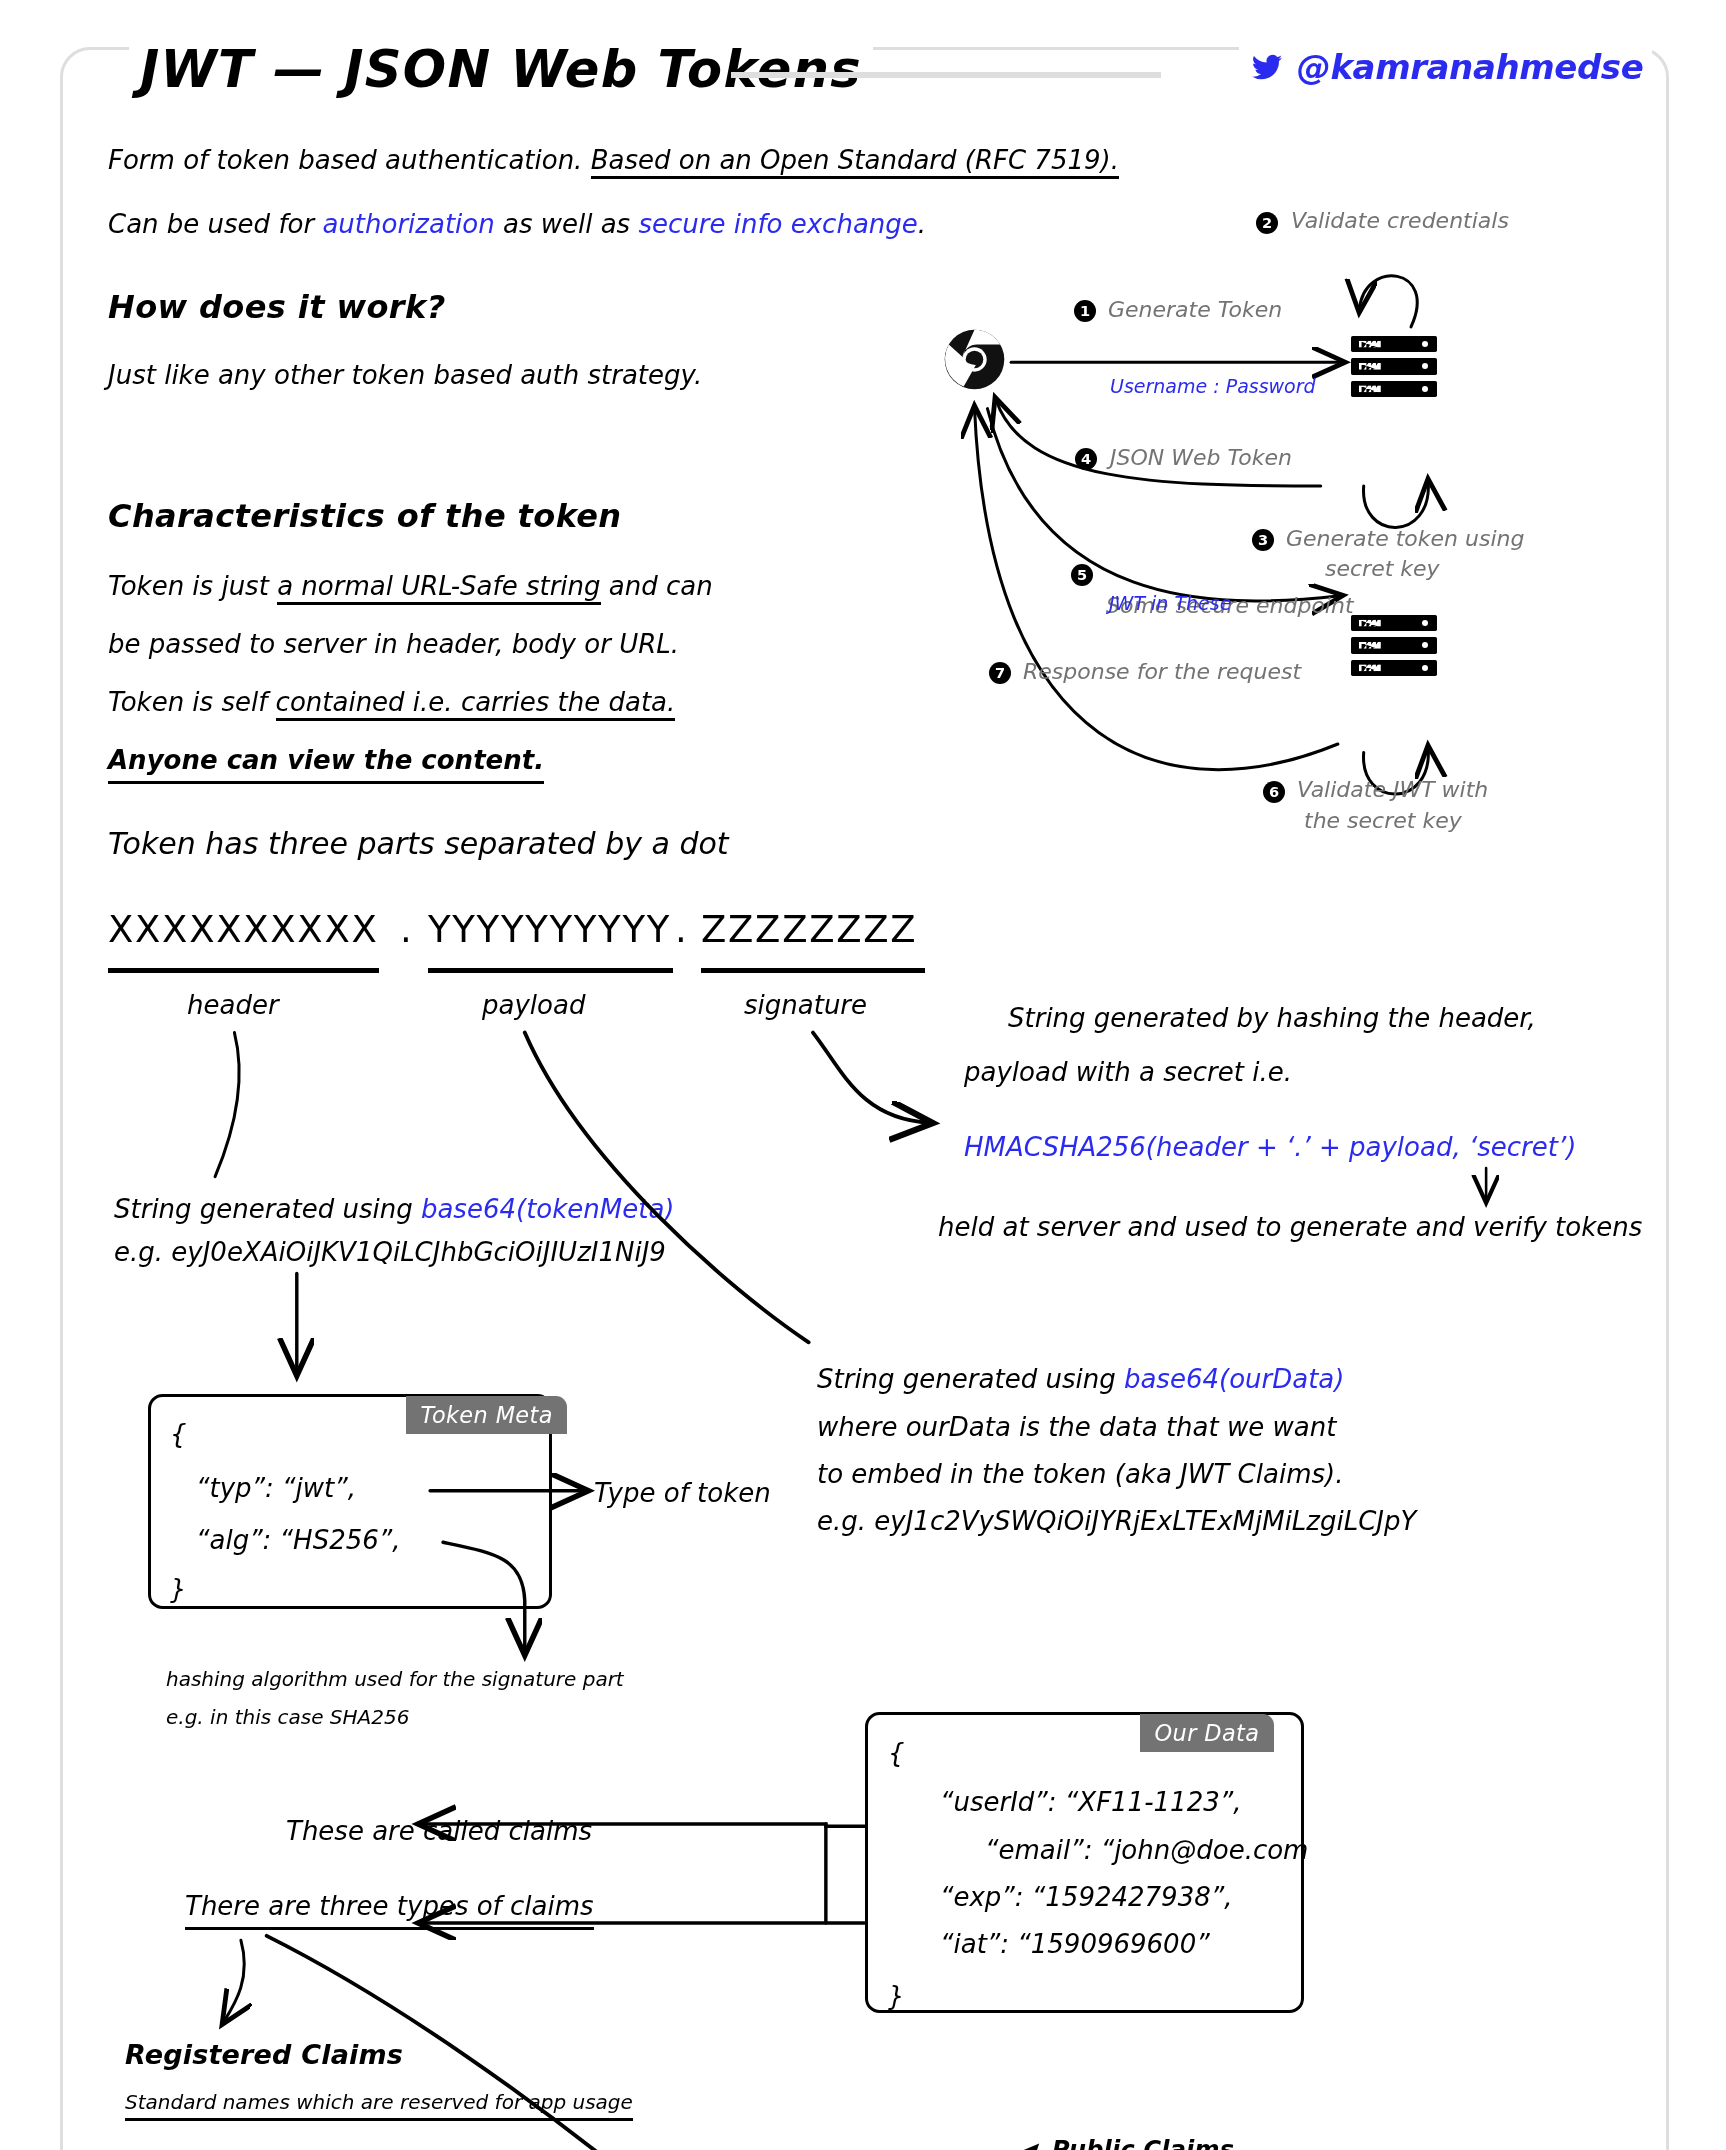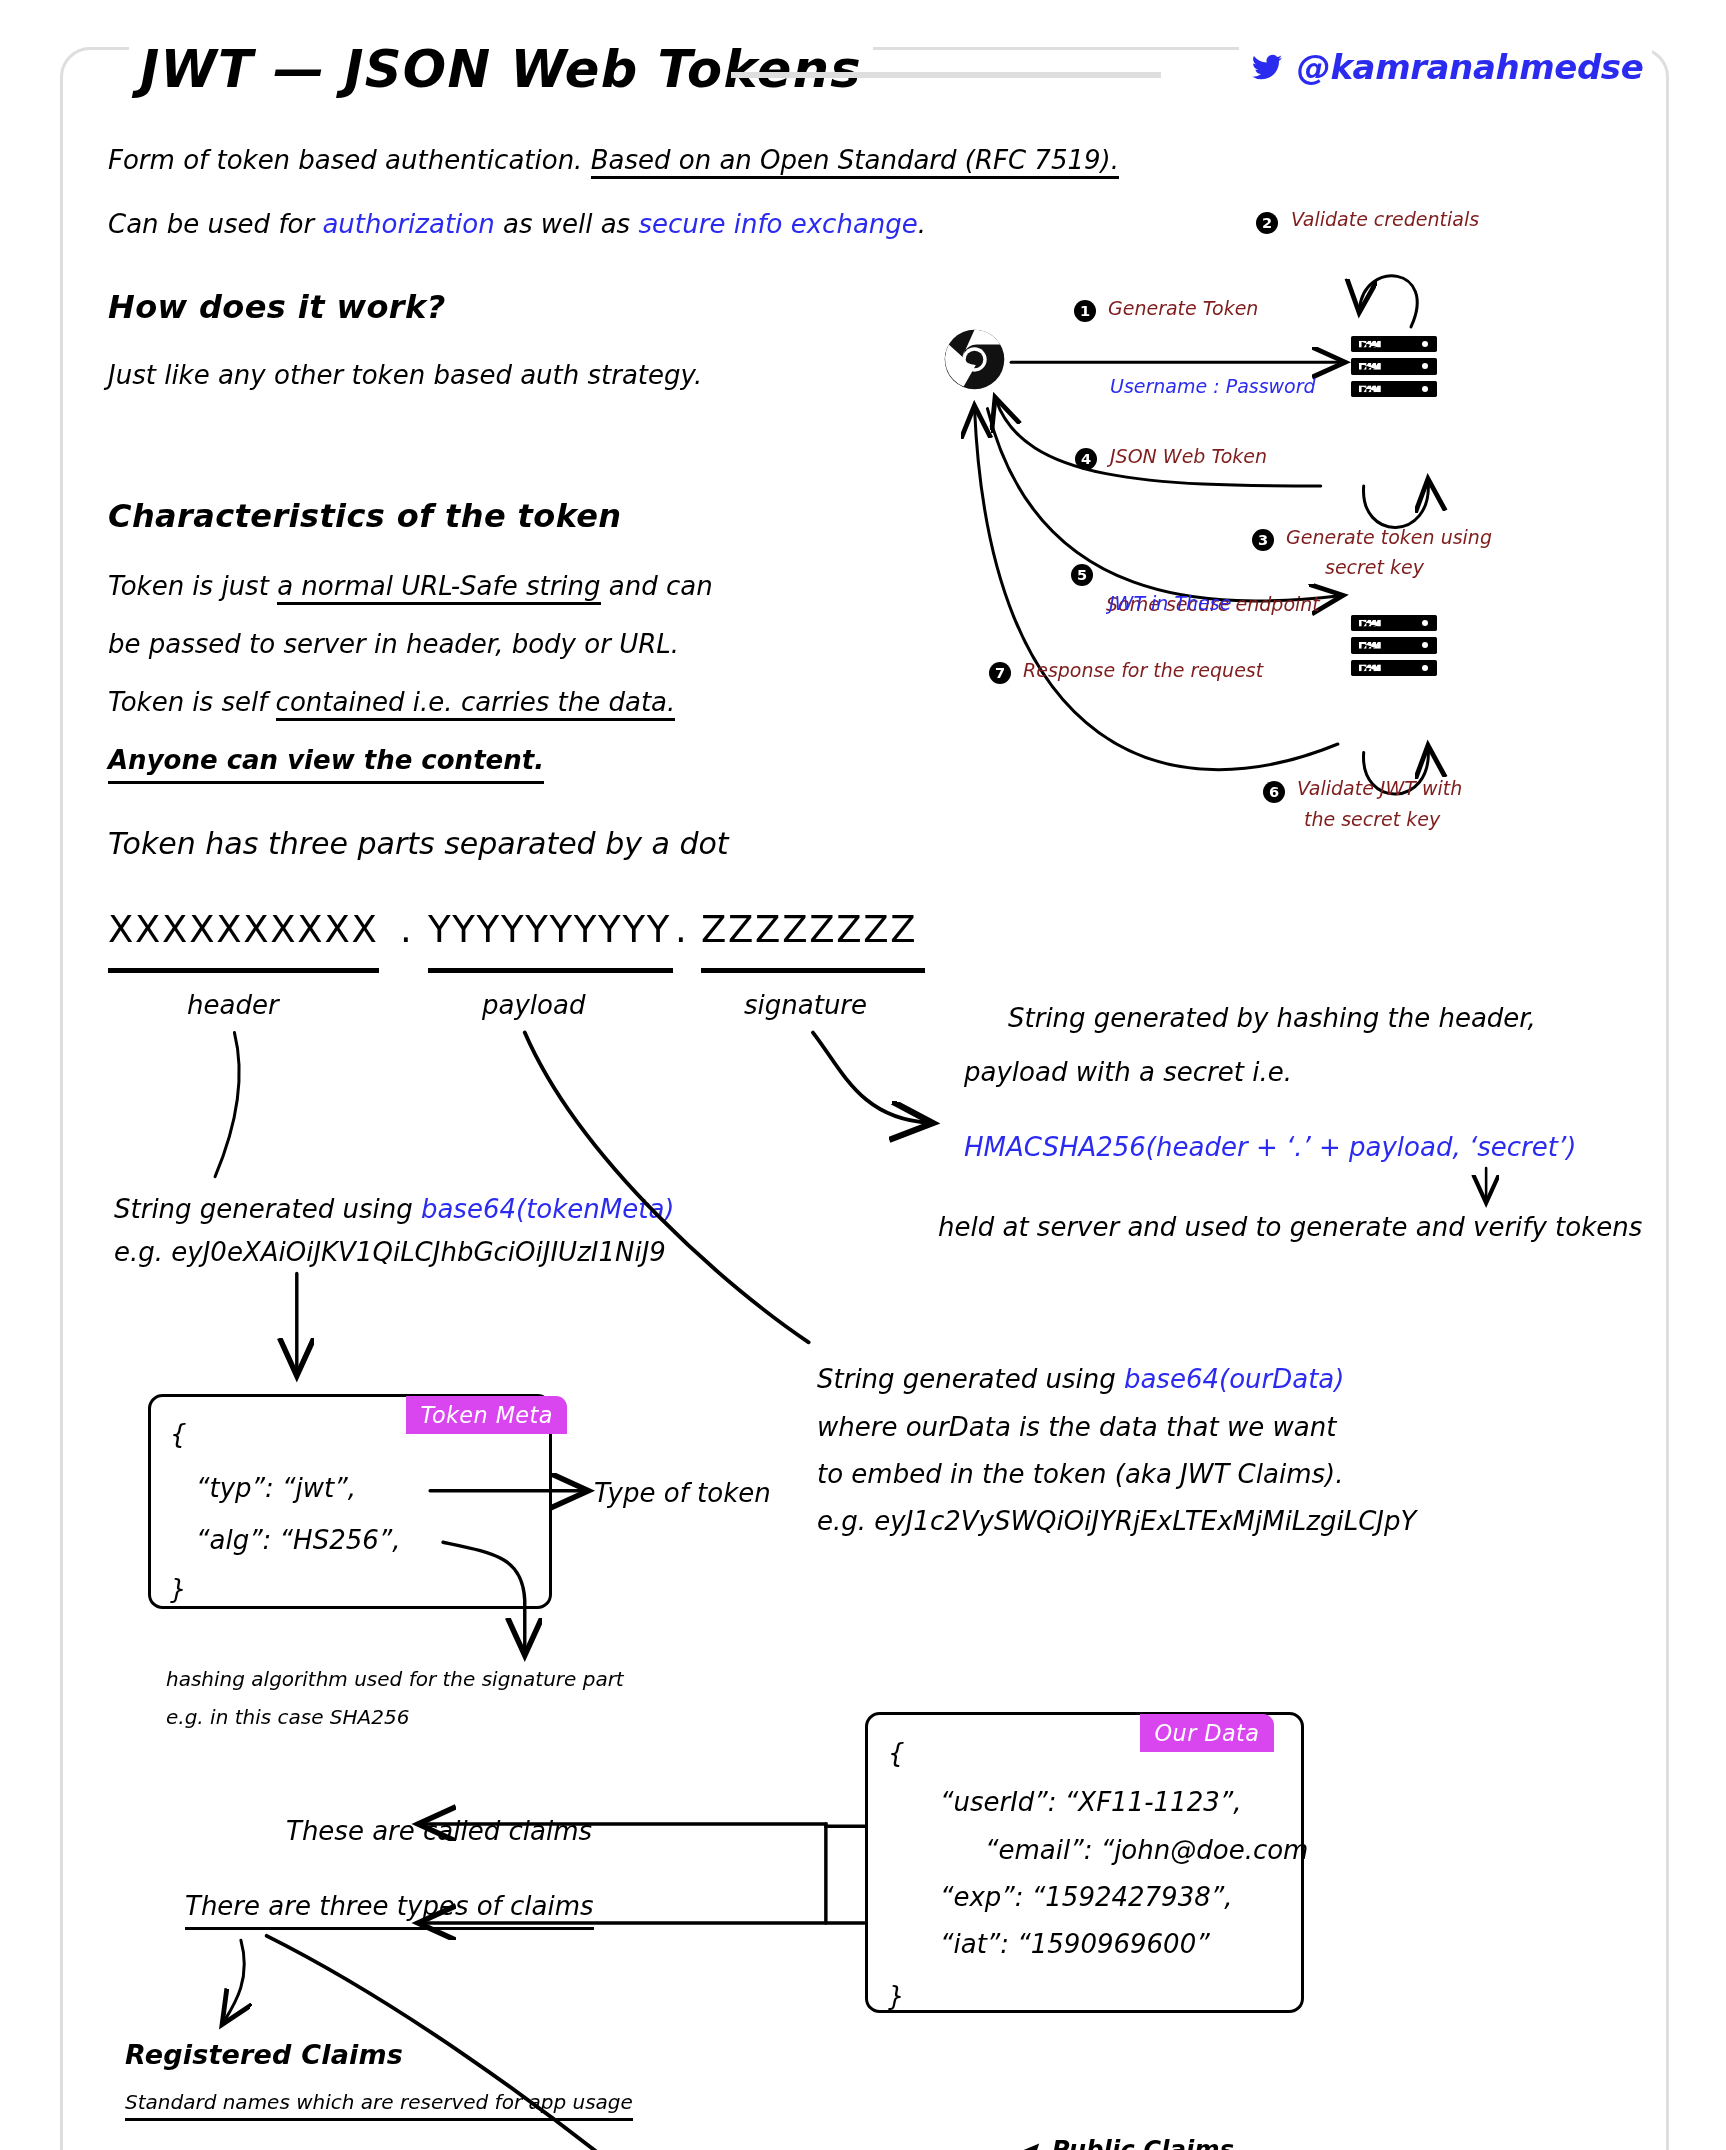--- a/index.html
+++ b/index.html
@@ -97,21 +97,21 @@
   
   .jsonbox{
     position:absolute;
     border:3.4px solid #000;
     border-radius:14.6px;
     background:#fff;
     box-sizing:border-box;
   }
   .boxtag{
     position:absolute;
-    background:#d946ef;
+    background:#737373;
     color:#fff;
     font-family:"DejaVu Sans",sans-serif;
     font-style:italic;
     font-size:22.4px;
     padding:6px 14.6px;
     white-space:nowrap;
     letter-spacing:0.4px;
   }
   .jsonline{
     position:absolute;
@@ -130,22 +130,22 @@
     background:#000;color:#fff;
     font-family:"DejaVu Sans",sans-serif;
     font-size:14.6px;font-weight:bold;
     display:flex;align-items:center;justify-content:center;
     line-height:1;
   }
   .seqlabel{
     position:absolute;
     font-family:"DejaVu Sans",sans-serif;
     font-style:italic;
-    font-size:19px;
-    color:#7f1d1d;
+    font-size:22px;
+    color:#737373;
     white-space:nowrap;
     line-height:1.3;
   }
   .seqlabel.bl{color:#2b2bf0;font-size:19px;}
 
   .server{position:absolute;width:86px;}
   .server .bar{
     height:16.3px;background:#000;margin-bottom:6px;
     border-radius:1.7px;position:relative;
   }

